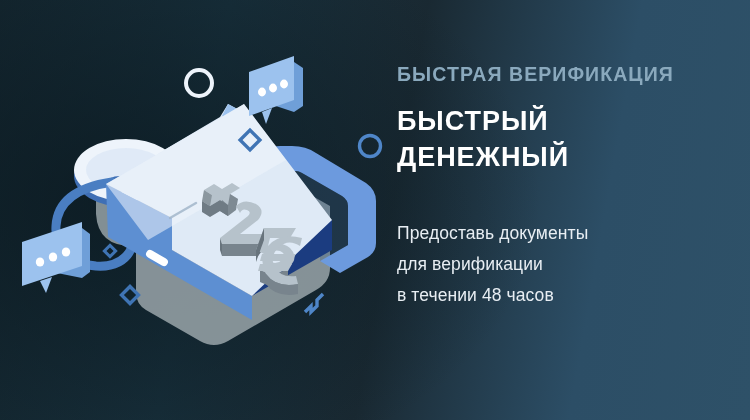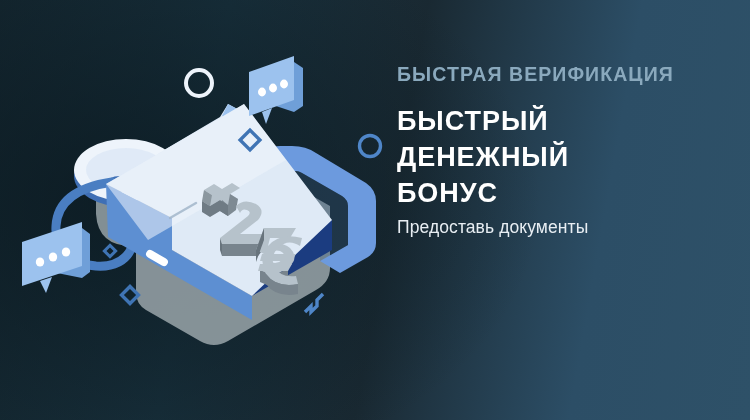--- a/index.html
+++ b/index.html
@@ -20,21 +20,21 @@
     position:absolute;top:63px;left:0;
     font-size:19.5px;font-weight:bold;letter-spacing:.055em;
     color:#8aa9bd;white-space:nowrap;
   }
   .head{
     position:absolute;top:104px;left:0;width:320px;
     font-size:27px;font-weight:bold;letter-spacing:.035em;
     line-height:1.33;color:#ffffff;
   }
   .body-copy{
-    position:absolute;top:212px;left:0;width:300px;
+    position:absolute;top:218px;left:0;width:300px;
     font-size:17.5px;font-weight:400;line-height:1.77;
     color:#e8eef3;letter-spacing:.005em;
   }
   .body-copy div{white-space:nowrap;}
 </style>
 </head>
 <body>
 
 <div id="banner">
 
@@ -156,21 +156,22 @@
       <rect x="124" y="289" width="12" height="12" fill="none" stroke="#3f74b4" stroke-width="3.4" transform="rotate(45 130 295)"></rect>
       <path d="M305 312 L311 306 L311 312 L317 306 L317 300 L323 294" fill="none" stroke="#4f86c8" stroke-width="3.4" stroke-linejoin="miter"></path>
     </svg>
   </div>
 
   <div class="copy">
     <div class="kicker">БЫСТРАЯ ВЕРИФИКАЦИЯ</div>
 
     <div class="head">
       <div>БЫСТРЫЙ ДЕНЕЖНЫЙ</div>
-      <div>БОНУС</div>
     </div>
 
     <div class="body-copy">
       <div>Предоставь документы</div>
+      <div>для верификации</div>
+      <div>в течении 48 часов</div>
     </div>
   </div>
 
 </div>
 
 </body></html>

